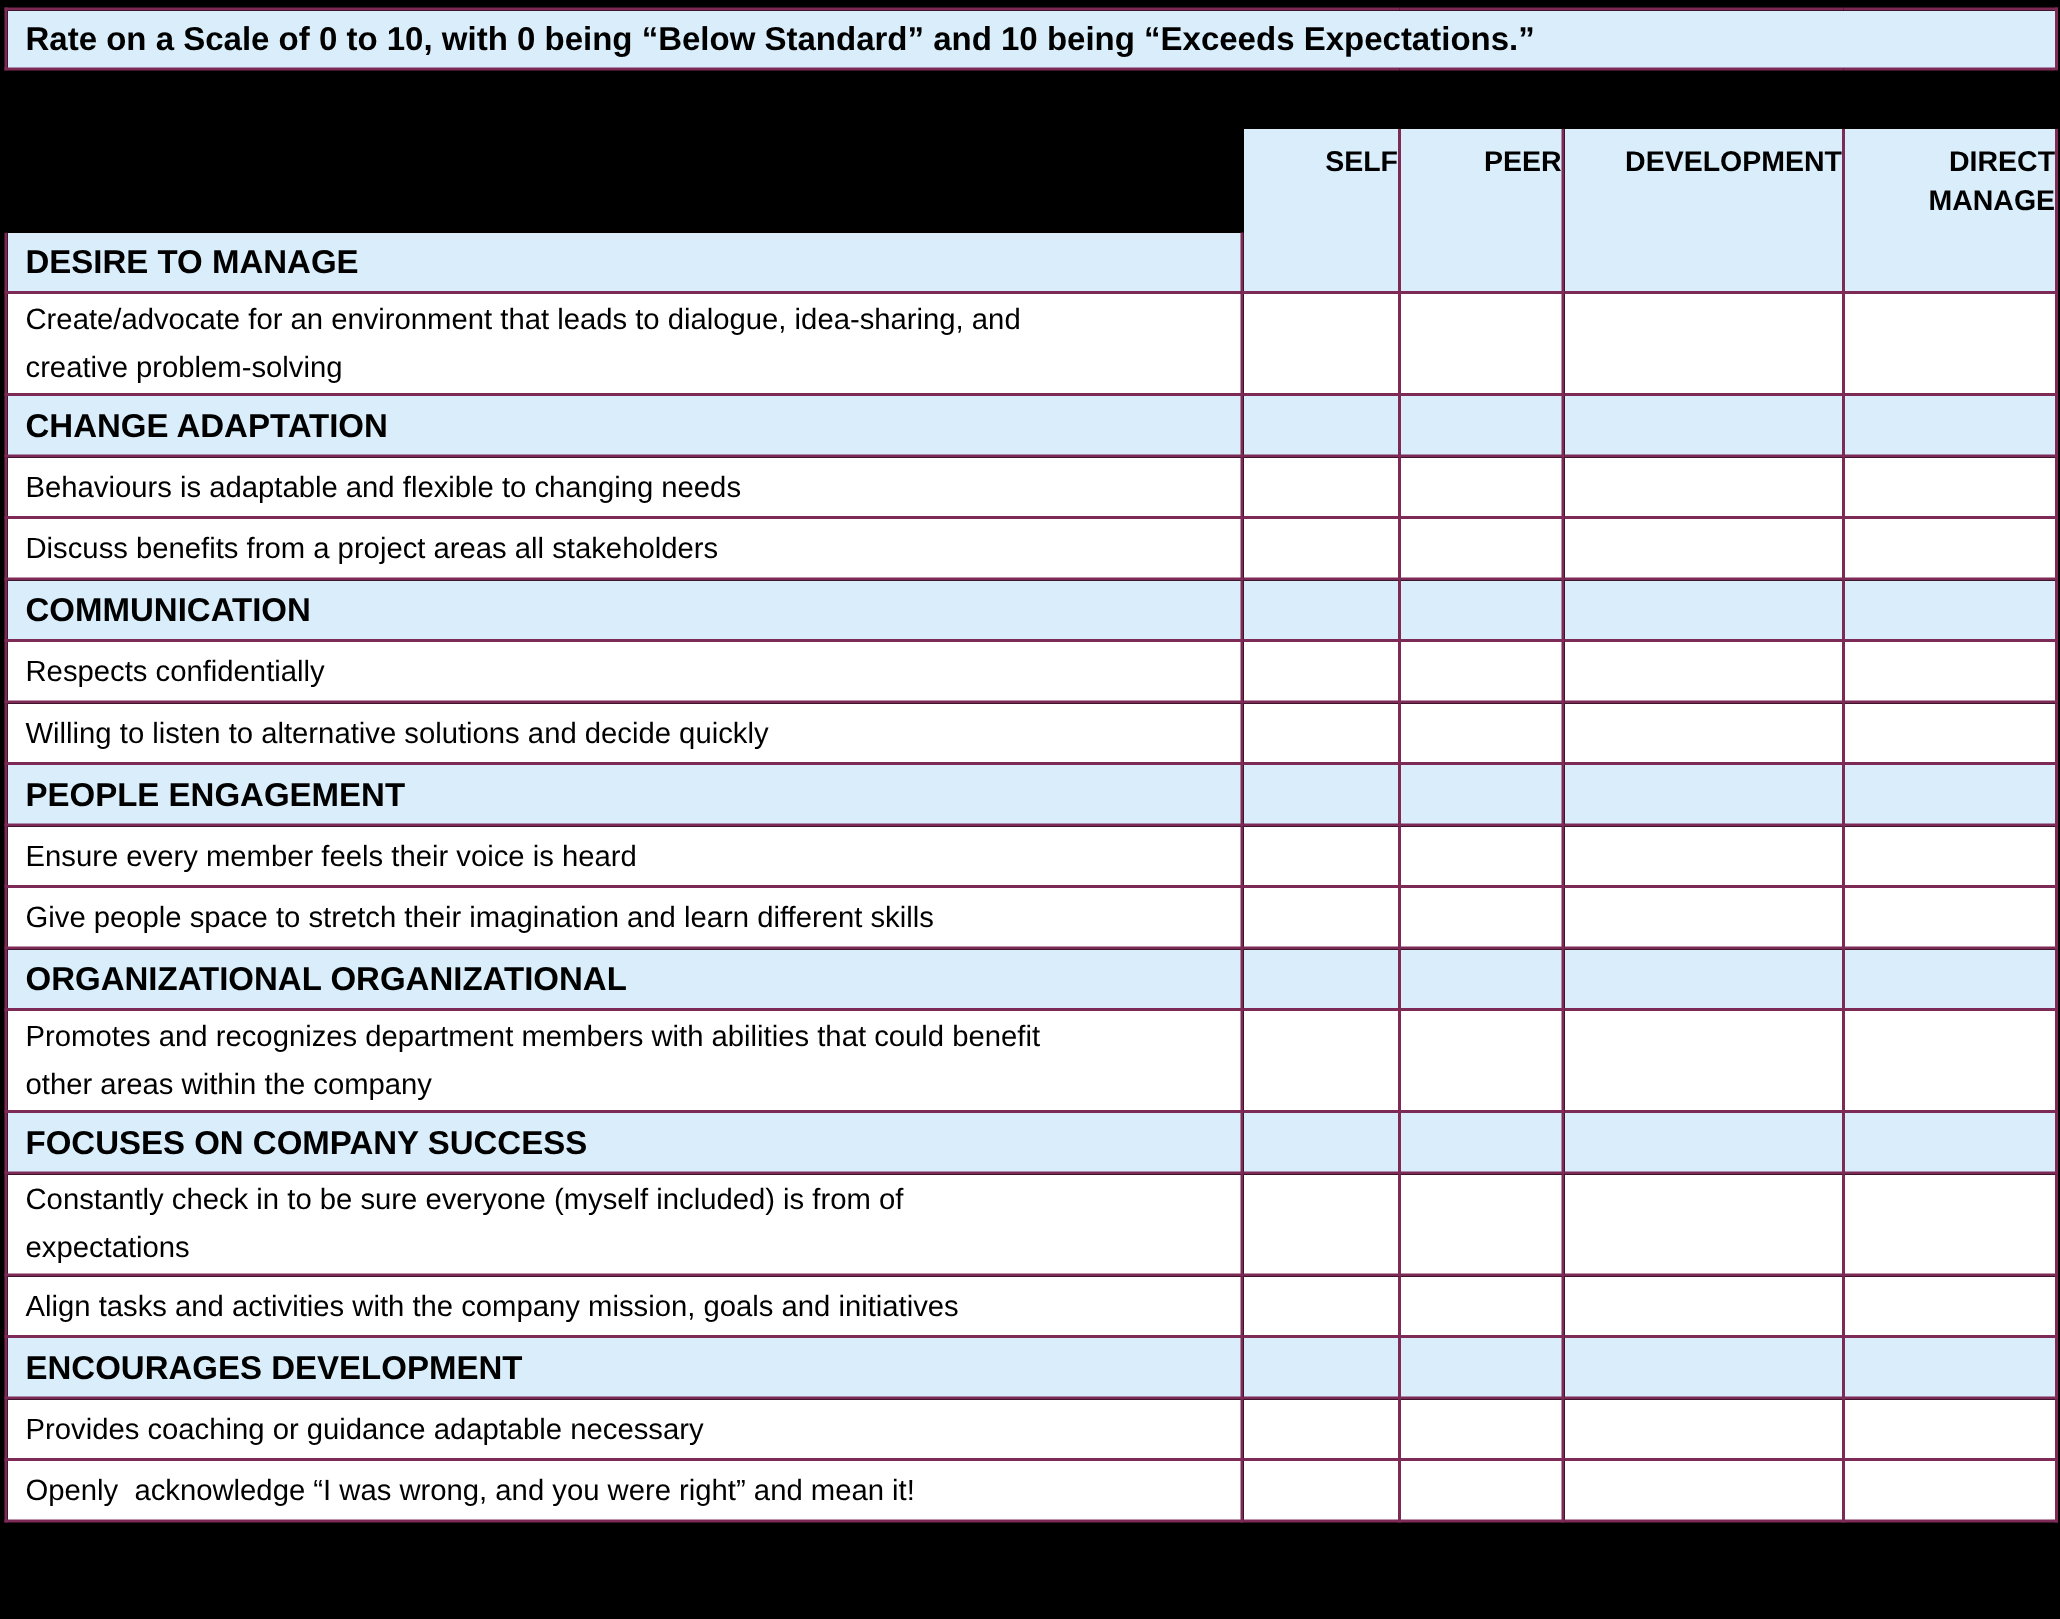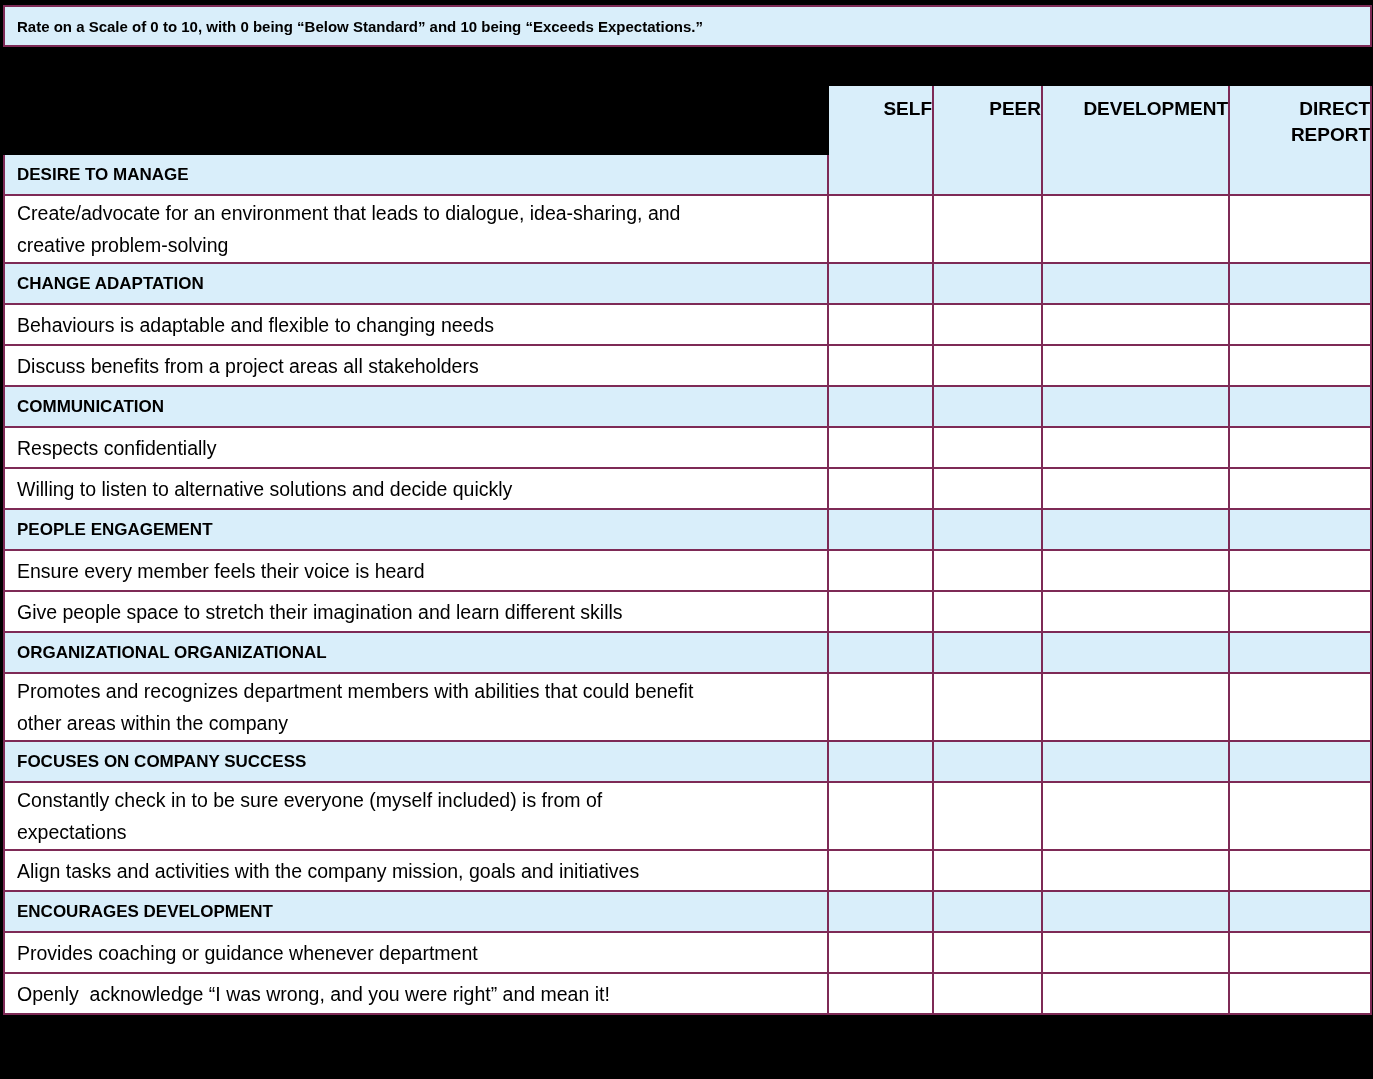--- a/index.html
+++ b/index.html
@@ -20,21 +20,21 @@
     border: 2px solid #7e2a56;
     padding: 0;
     color: #000000;
     overflow: hidden;
   }
   
   tr.r-title { height: 40px; }
   td.title-cell {
     background: #d9eefa;
     font-weight: bold;
-    font-size: 15px;
+    font-size: 22px;
     padding: 0 12px;
     vertical-align: middle;
   }
   
   tr.r-band { height: 39px; }
   td.band-cell, td.band-left {
     background: #000000;
     border: 2px solid #000000;
   }
   
@@ -49,21 +49,21 @@
     font-weight: bold;
     font-size: 19px;
     line-height: 26px;
     padding-top: 10px;
   }
   
   tr.section { height: 41px; }
   td.section-label {
     background: #d9eefa;
     font-weight: bold;
-    font-size: 17px;
+    font-size: 22px;
     padding: 0 12px;
     vertical-align: middle;
   }
   td.section-label.first { border-top-color: #000000; }
   tr.section td.rating { background: #d9eefa; }
   
   tr.item { height: 41px; }
   tr.item.tall { height: 68px; }
   td.item-label {
     background: #ffffff;
@@ -94,21 +94,21 @@
 
   <tr class="r-band">
     <td colspan="5" class="band-cell"></td>
   </tr>
 
   <tr class="r-colhead">
     <td class="band-left"></td>
     <td class="colhead" rowspan="2">SELF</td>
     <td class="colhead" rowspan="2">PEER</td>
     <td class="colhead" rowspan="2">DEVELOPMENT</td>
-    <td class="colhead" rowspan="2">DIRECT REPORT</td>
+    <td class="colhead" rowspan="2">DIRECT MANAGE</td>
   </tr>
 
   <tr class="r-firstsection section">
     <td class="section-label first">DESIRE TO MANAGE</td>
   </tr>
 
   <tr class="item tall">
     <td class="item-label">Create/advocate for an environment that leads to dialogue, idea-sharing, and
 creative problem-solving</td>
     <td class="rating"></td>
@@ -233,21 +233,21 @@
 
   <tr class="section">
     <td class="section-label">ENCOURAGES DEVELOPMENT</td>
     <td class="rating"></td>
     <td class="rating"></td>
     <td class="rating"></td>
     <td class="rating"></td>
   </tr>
 
   <tr class="item">
-    <td class="item-label">Provides coaching or guidance whenever department</td>
+    <td class="item-label">Provides coaching or guidance adaptable necessary</td>
     <td class="rating"></td>
     <td class="rating"></td>
     <td class="rating"></td>
     <td class="rating"></td>
   </tr>
 
   <tr class="item">
     <td class="item-label">Openly  acknowledge “I was wrong, and you were right” and mean it!</td>
     <td class="rating"></td>
     <td class="rating"></td>

